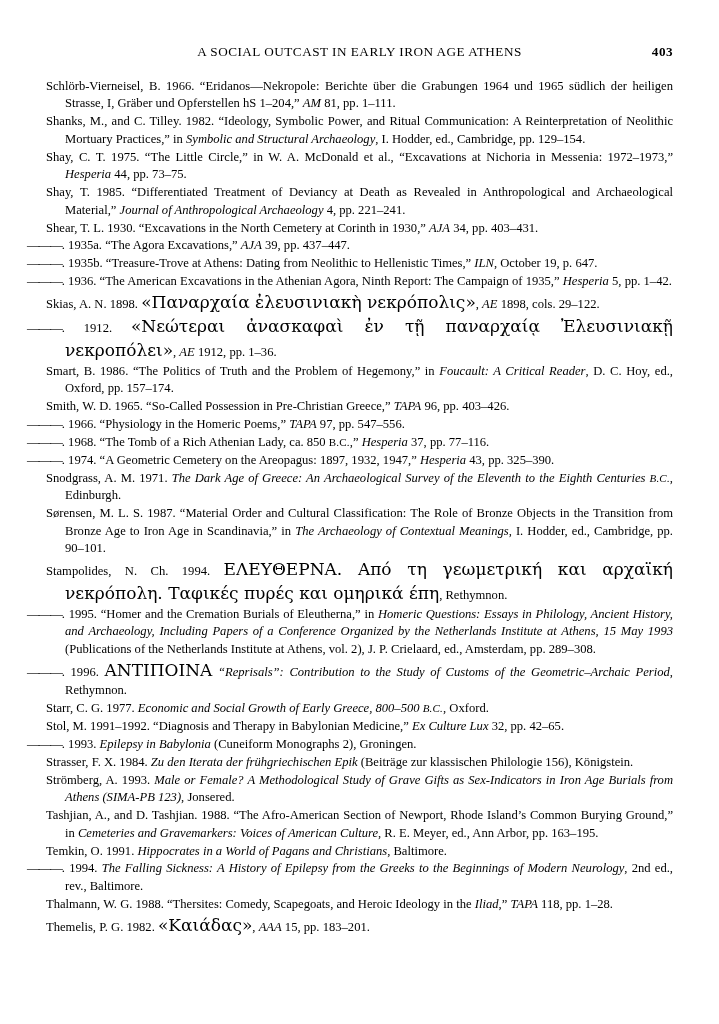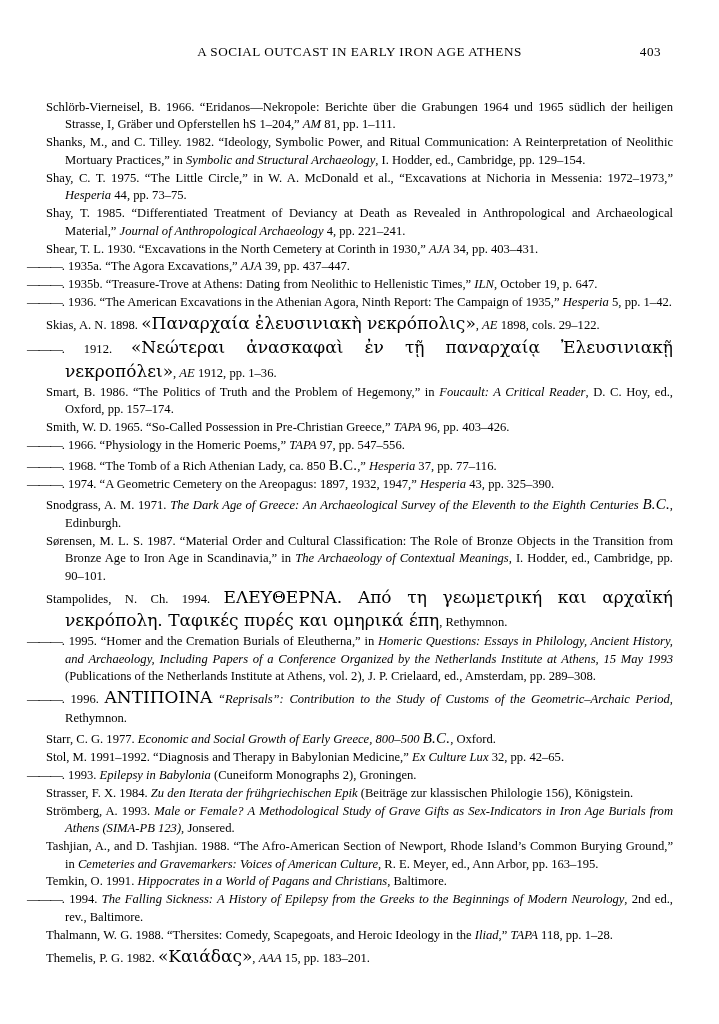--- a/index.html
+++ b/index.html
@@ -21,34 +21,34 @@
     box-sizing: border-box;
     padding: 44px 46px 30px 46px;
   }
   .running-head {
     display: flex;
     align-items: baseline;
     justify-content: center;
     position: relative;
     font-size: 13.2px;
     letter-spacing: 0.45px;
-    margin-bottom: 39px;
+    margin-bottom: 18px;
     white-space: nowrap;
   }
   .running-head .title {
     font-variant: small-caps;
     text-transform: uppercase;
     font-size: 13.2px;
     letter-spacing: 0.5px;
   }
   .running-head .folio {
     position: absolute;
-    right: 12px;
+    right: 0;
     font-size: 13.2px;
-    font-weight: normal;
+    font-weight: bold;
   }
   .biblio {
     font-size: 12.6px;
     line-height: 1.385;
     text-align: justify;
     text-justify: inter-word;
   }
   .entry {
     padding-left: 19px;
     text-indent: -19px;
@@ -56,21 +56,21 @@
   }
   .dash {
     display: inline-block;
     letter-spacing: -1px;
   }
   i, .it {
     font-style: italic;
   }
   .sc {
     font-variant: small-caps;
-    font-size: 15px;
+    font-size: 11px;
     letter-spacing: 0.2px;
   }
   .gk {
     font-family: "DejaVu Serif", serif;
     font-size: 17px;
   }
 </style>
 </head>
 <body>
 

